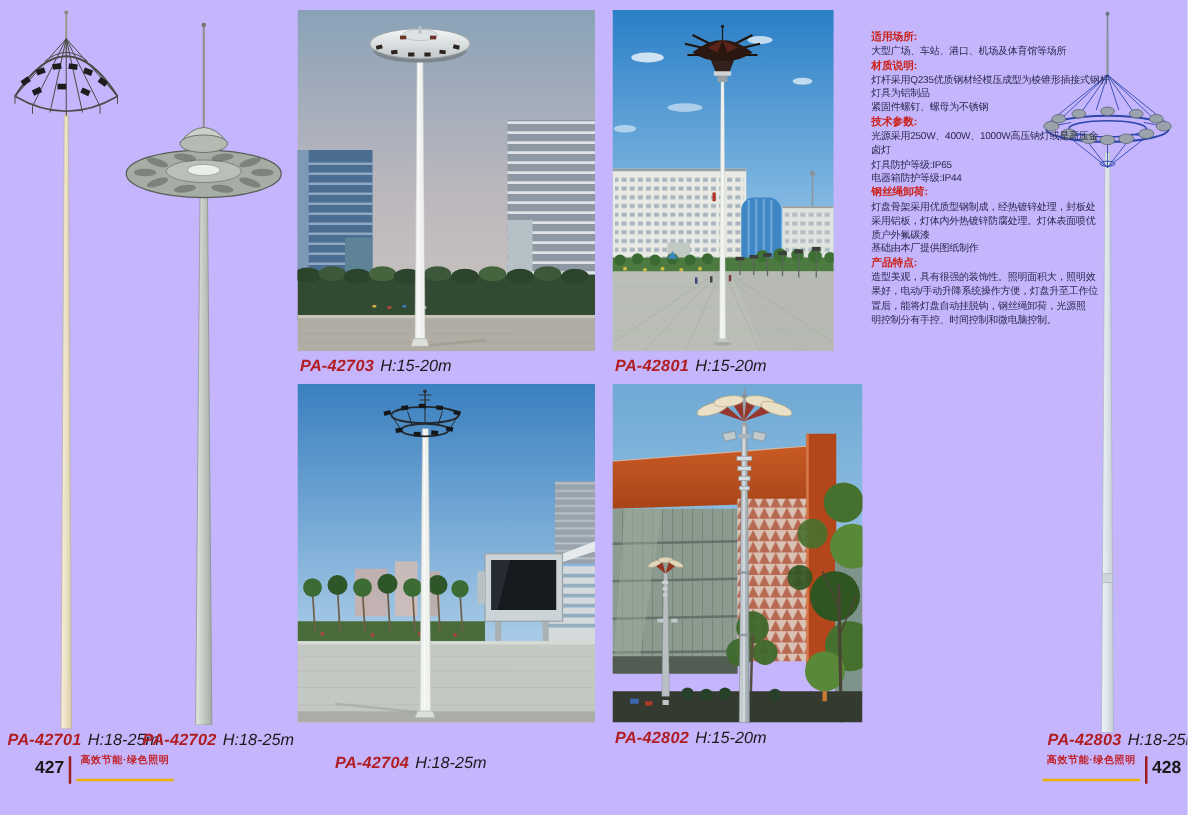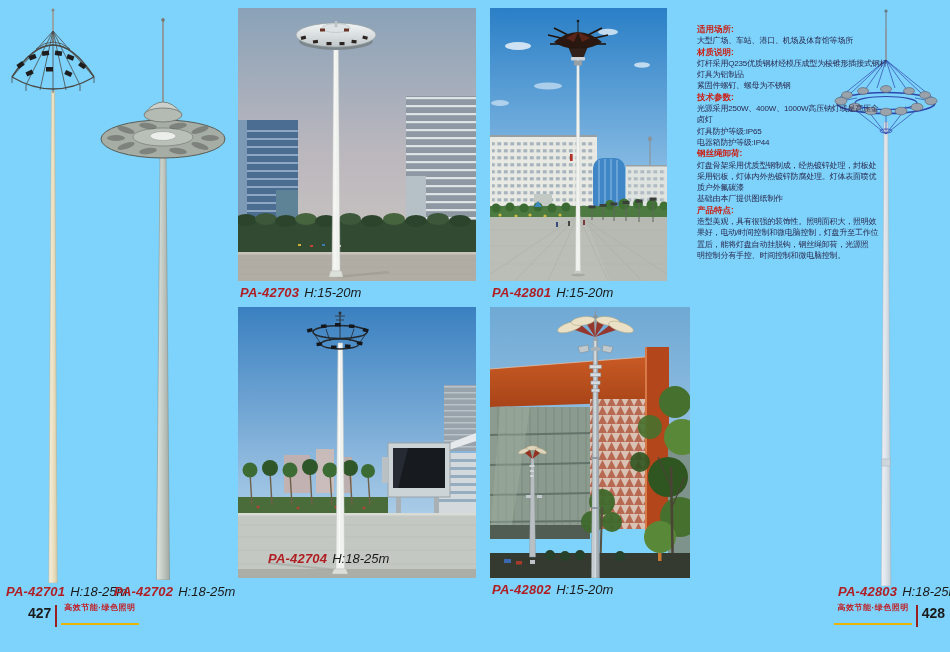--- a/index.html
+++ b/index.html
@@ -1,17 +1,17 @@
 <!DOCTYPE html>
 <html><head>
 <meta charset="utf-8">
 <style>
   * { margin:0; padding:0; box-sizing:border-box; }
   body { background:#ffffff; font-family:"Liberation Sans", sans-serif; }
-  #page { position:relative; width:950px; height:652px; background:#7dd3fc; overflow:hidden; }
+  #page { position:relative; width:950px; height:652px; background:#c4b5fd; overflow:hidden; }
 
   .abs { position:absolute; }
 
   
   .plabel { position:absolute; white-space:nowrap; font-size:13px;font-style:italic; }
   .plabel .code { color:#b01e23; font-weight:bold; letter-spacing:0.2px; }
   .plabel .ht { color:#1a1a1a; margin-left:5px; }
 
   
   #specs { position:absolute; left:697px; top:24px; width:175px; }
@@ -593,35 +593,35 @@
     <div class="spec-row spec-line">卤灯</div>
     <div class="spec-row spec-line">灯具防护等级:IP65</div>
     <div class="spec-row spec-line">电器箱防护等级:IP44</div>
     <div class="spec-row spec-heading">钢丝绳卸荷:</div>
     <div class="spec-row spec-line">灯盘骨架采用优质型钢制成，经热镀锌处理，封板处</div>
     <div class="spec-row spec-line">采用铝板，灯体内外热镀锌防腐处理。灯体表面喷优</div>
     <div class="spec-row spec-line">质户外氟碳漆</div>
     <div class="spec-row spec-line">基础由本厂提供图纸制作</div>
     <div class="spec-row spec-heading">产品特点:</div>
     <div class="spec-row spec-line">造型美观，具有很强的装饰性。照明面积大，照明效</div>
-    <div class="spec-row spec-line">果好，电动/时间控制和微电脑控制，灯盘升至工作位</div>
+    <div class="spec-row spec-line">果好，电动/手动升降系统操作方便，灯盘升至工作位</div>
     <div class="spec-row spec-line">置后，能将灯盘自动挂脱钩，钢丝绳卸荷，光源照</div>
     <div class="spec-row spec-line">明控制分有手控、时间控制和微电脑控制。</div>
   </div>
 
   <div class="plabel" style="left:6px; top:584px;">
     <span class="code">PA-42701</span><span class="ht">H:18-25m</span>
   </div>
   <div class="plabel" style="left:114px; top:584px;text-align:right;">
     <span class="code">PA-42702</span><span class="ht">H:18-25m</span>
   </div>
   <div class="plabel" style="left:240px; top:285px;">
     <span class="code">PA-42703</span><span class="ht">H:15-20m</span>
   </div>
-  <div class="plabel" style="left:240px; top:551px;padding-left:28px;">
+  <div class="plabel" style="left:240px; top:602px;padding-left:28px;">
     <span class="code">PA-42704</span><span class="ht">H:18-25m</span>
   </div>
   <div class="plabel" style="left:492px; top:285px;">
     <span class="code">PA-42801</span><span class="ht">H:15-20m</span>
   </div>
   <div class="plabel" style="left:492px; top:582px;">
     <span class="code">PA-42802</span><span class="ht">H:15-20m</span>
   </div>
   <div class="plabel" style="left:838px; top:584px;">
     <span class="code">PA-42803</span><span class="ht">H:18-25m</span>

